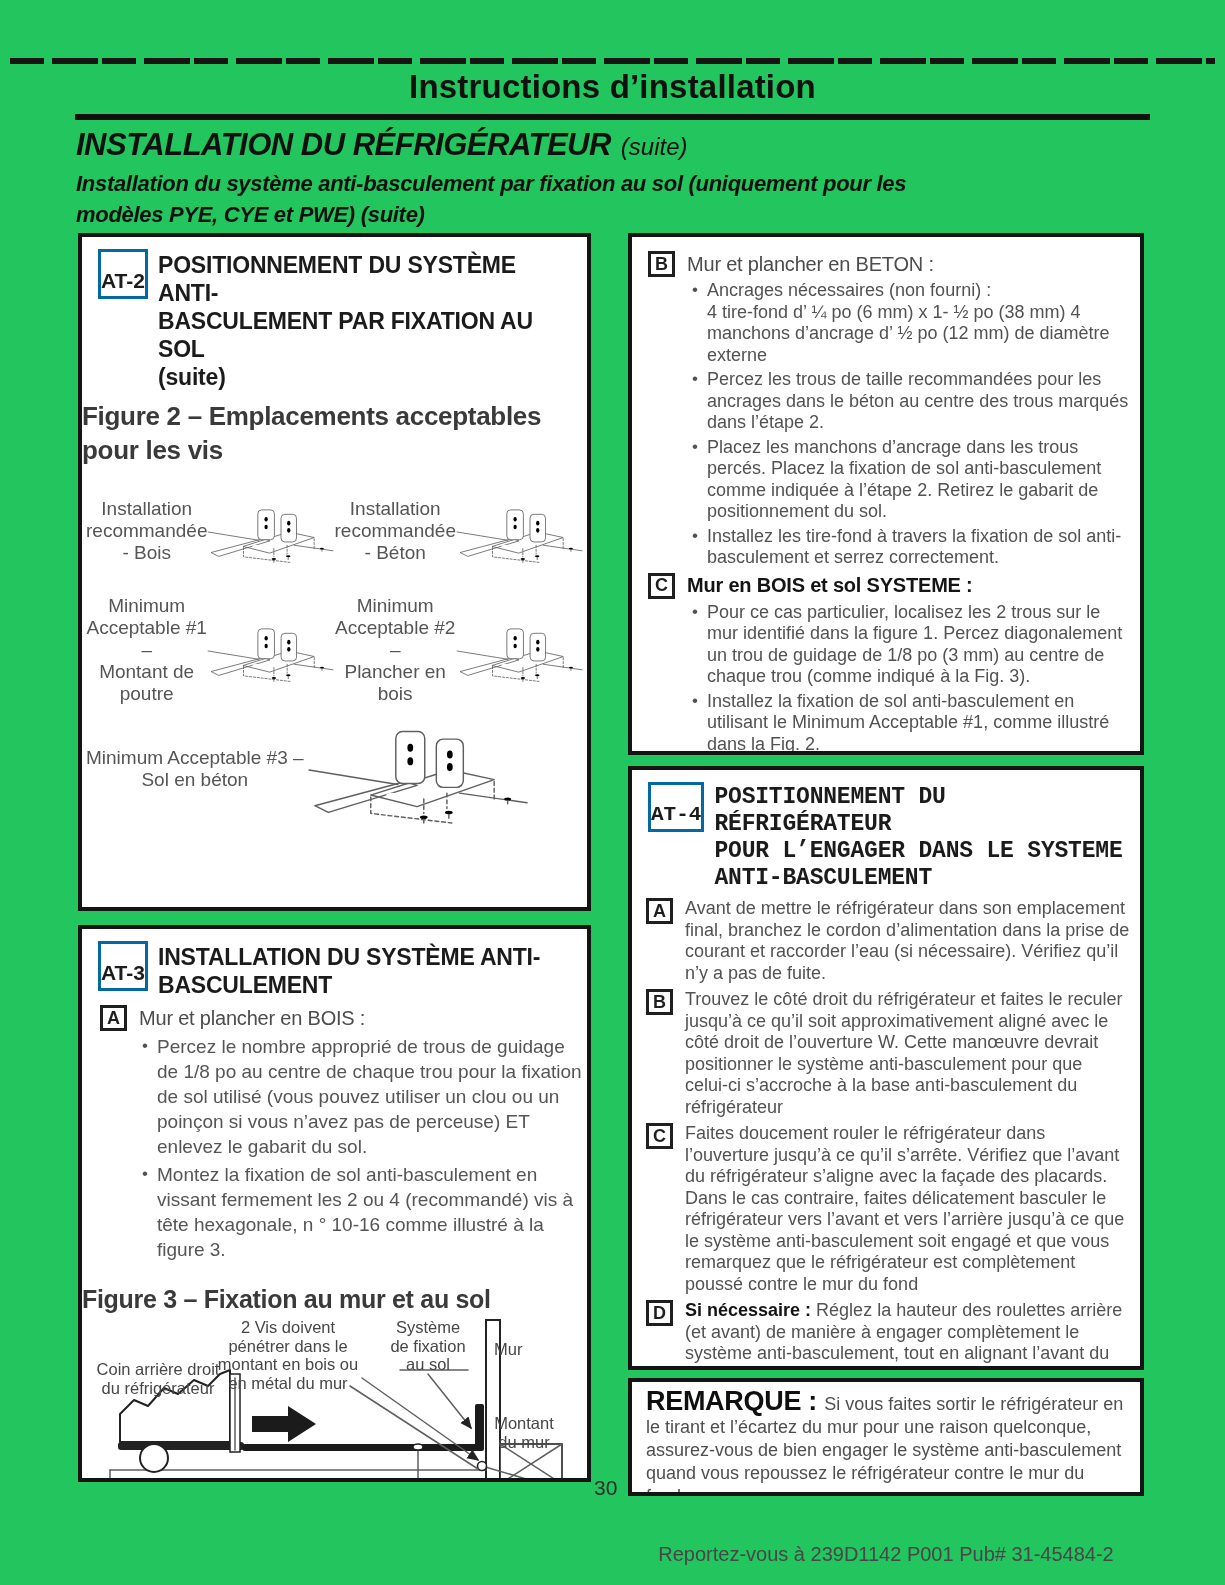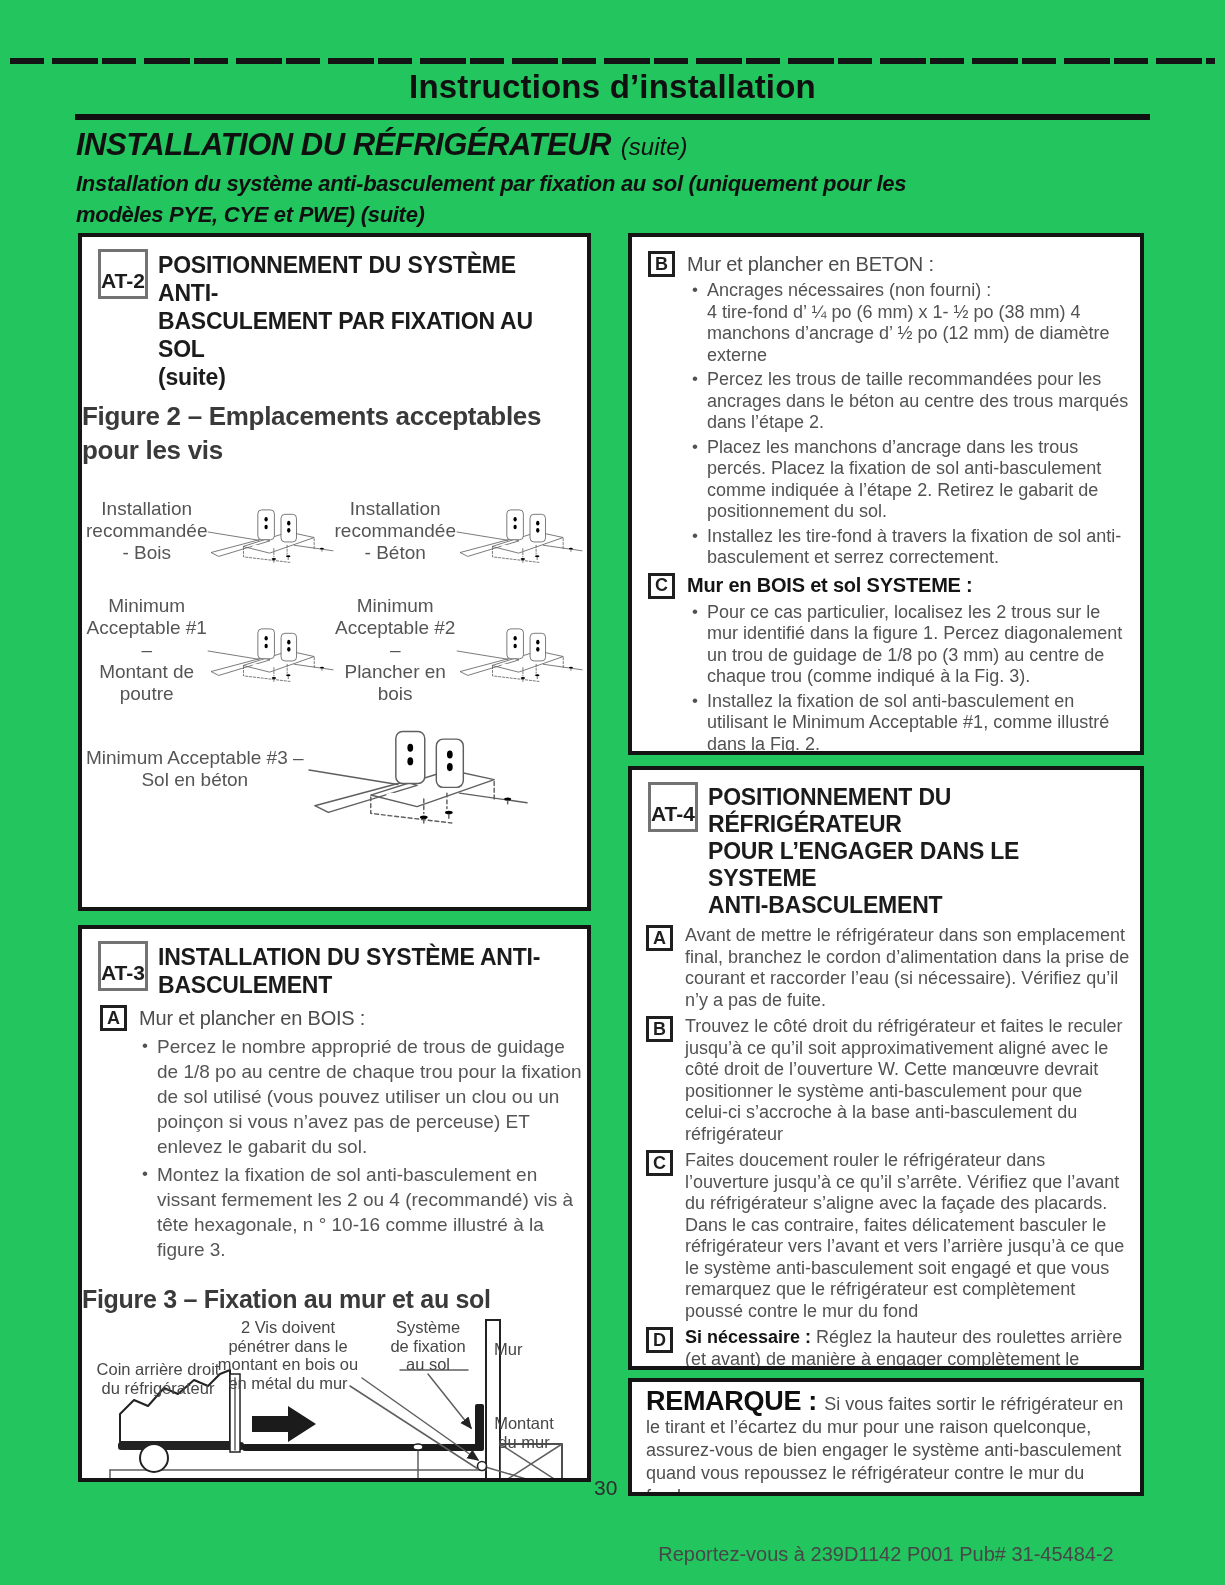--- a/index.html
+++ b/index.html
@@ -32,21 +32,21 @@
   
   .frame { position:absolute; border:4px solid #141414; background:#fff; box-sizing:border-box; overflow:hidden; }
   #box-at2    { left:78px;  top:233px;  width:513px; height:678px; }
   #box-at3    { left:78px;  top:925px;  width:513px; height:557px; }
   #box-bc     { left:628px; top:233px;  width:516px; height:522px; padding:10px 10px 0 14px; }
   #box-at4    { left:628px; top:766px;  width:516px; height:604px; padding:10px 10px 0 14px; }
   #box-remark { left:628px; top:1378px; width:516px; height:118px; padding:8px 12px 0 14px; }
 
   .box-head { display:flex; gap:10px; padding:12px 14px 0 16px; align-items:flex-start; }
   .tag {
-    flex:0 0 auto; min-width:50px; height:50px; border:3px solid #737373; box-sizing:border-box;
+    flex:0 0 auto; min-width:50px; height:50px; border:3px solid #0369a1; box-sizing:border-box;
     display:flex; align-items:flex-end; justify-content:center; padding-bottom:3px;
     font-weight:700; font-size:21px; color:#1c1c1c; background:#fff;
   }
   .box-head h2 {
     margin:2px 0 0 0; font-size:23px; line-height:28px; font-weight:700;
     color:#1b1b1b; white-space:pre-line; letter-spacing:-.2px;
   }
   .fig-caption {
     margin-top:8px; font-size:26px; line-height:34px;
     color:#3a3a3a; white-space:pre-line; letter-spacing:-.3px;font-weight:bold;
@@ -74,21 +74,21 @@
   }
   .bullet::before { content:attr(data-marker); position:absolute; left:2px; top:-1px; font-size:17px; color:#525252; }
   
   #box-at3 .sec-head { margin:6px 0 2px 18px; }
   #box-at3 .bullet { margin-left:58px; font-size:19px; line-height:25px; max-width:438px; color:#555; }
   #box-at3 .fig-caption { font-size:25px; margin-top:20px; }
   
   .item { display:flex; gap:12px; margin-top:5px; align-items:flex-start; }
   .item .itxt { font-size:18px; line-height:21.5px; color:#525252; max-width:452px; }
   .item .itxt b { color:#141414; }
-  #box-at4 .box-head { padding:2px 2px 0 2px; }
+  #box-at4 .box-head { padding:2px 2px 0 2px;font-family:Liberation Mono, monospace; }
   #box-at4 .box-head h2 { font-size:23px; line-height:27px; }
   #box-at4 .items { margin-top:6px; }
   
   .remark-p { margin:0; font-size:18px; line-height:23px; color:#4f4f4f; }
   .remark-p b { font-size:27px; color:#0f0f0f; letter-spacing:-.3px; }
   
   .fig3 { position:relative; height:194px; margin-top:2px; }
   .fig3 svg.scene { position:absolute; left:0; top:0; width:100%; height:100%; }
   .f3label {
     position:absolute; font-size:16.5px; line-height:18.5px; color:#474747;

